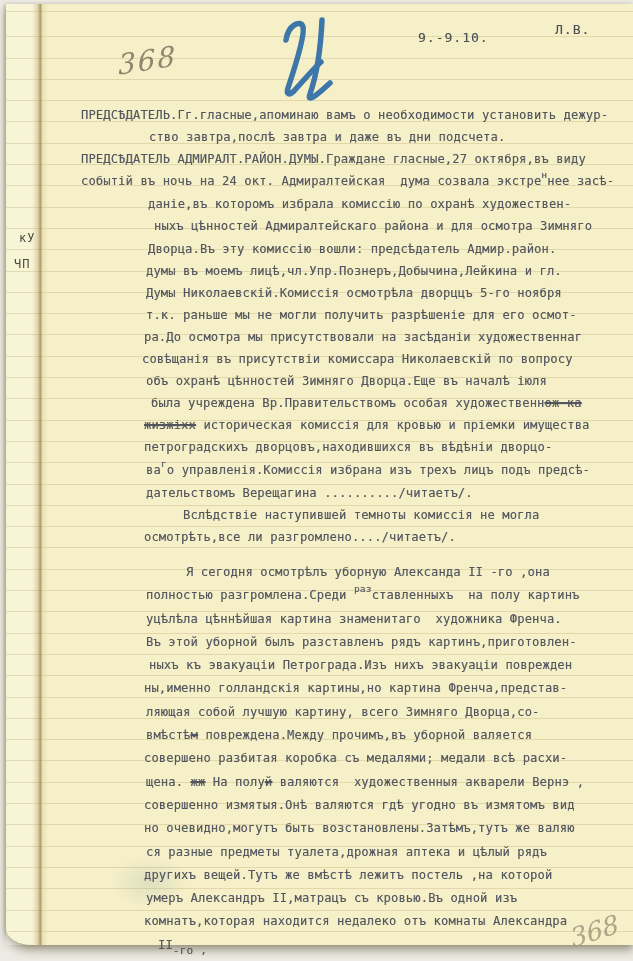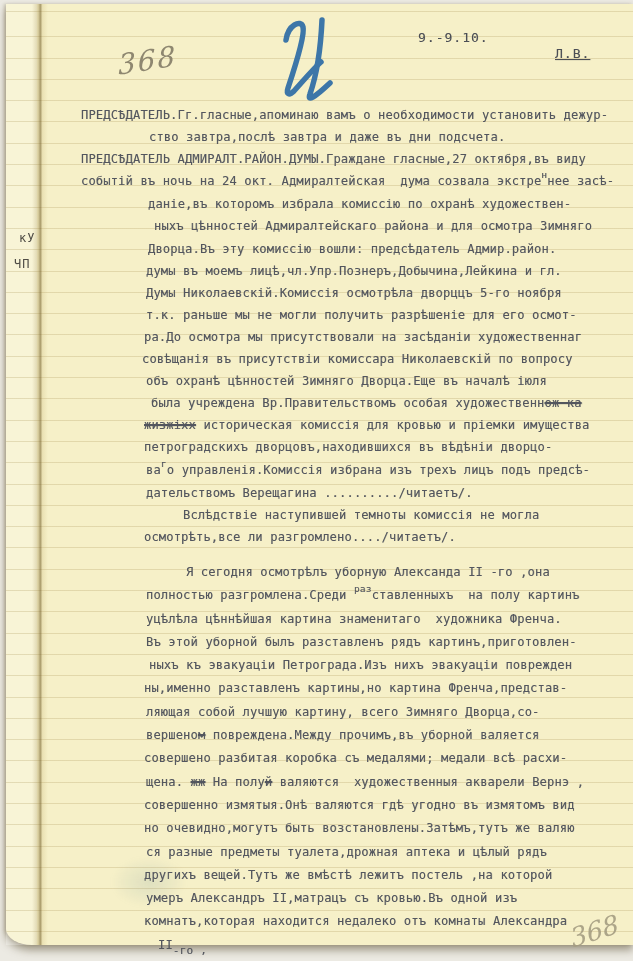--- a/index.html
+++ b/index.html
@@ -36,21 +36,21 @@
   .stain{
     position:absolute;left:104px;top:852px;width:78px;height:52px;
     background:radial-gradient(ellipse at center, rgba(98,138,148,.16), rgba(98,138,148,0) 70%);
     filter:blur(2px);border-radius:50%;
   }
   .typed{
     position:absolute;color:#4b4e55;font-size:13px;letter-spacing:1px;
     text-shadow:.3px .3px 0 rgba(75,78,85,.35);
   }
   .date{left:412px;top:26px;}
-  .initials{left:549px;top:42px;text-decoration:underline;}
+  .initials{left:549px;top:18px;}
   .hw{position:absolute;color:#8e8770;font-family:"DejaVu Serif",serif;font-style:italic;}
   .top368{left:112px;top:40px;font-size:28px;letter-spacing:2px;transform:rotate(-9deg) skewX(-8deg);}
   .bottom368{left:564px;top:912px;font-size:26px;color:#a59d82;opacity:.9;transform:rotate(-18deg) skewX(-6deg);}
   .flourish{position:absolute;left:252px;top:6px;}
   .mnote{position:absolute;color:#4f4c45;font-size:12px;letter-spacing:1px;}
   .m1{left:13px;top:227px;}
   .m2{left:8px;top:253px;}
   .text{position:absolute;left:69px;top:0;width:564px;}
   .section{position:absolute;left:0;width:100%;}
   .line{
@@ -107,23 +107,23 @@
         <div class="line" style="margin-left: 71px;"><span>дательствомъ Верещагина ........../читаетъ/.</span></div>
         <div class="line" style="margin-left: 108px;"><span>Вслѣдствіе наступившей темноты комиссія не могла</span></div>
         <div class="line" style="margin-left: 69px;"><span>осмотрѣть,все ли разгромлено..../читаетъ/.</span></div>
       </div>
       <div class="section" style="top: 557px; line-height: 23.3px;">
         <div class="line" style="margin-left: 111px;"><span>Я сегодня осмотрѣлъ уборную Александа II -го ,она</span></div>
         <div class="line" style="margin-left: 71px;"><span>полностью разгромлена.Среди </span><span class="sup">раз</span><span>ставленныхъ  на полу картинъ</span></div>
         <div class="line" style="margin-left: 71px;"><span>уцѣлѣла цѣннѣйшая картина знаменитаго  художника Френча.</span></div>
         <div class="line" style="margin-left: 71px;"><span>Въ этой уборной былъ разставленъ рядъ картинъ,приготовлен-</span></div>
         <div class="line" style="margin-left: 74px;"><span>ныхъ къ эвакуаціи Петрограда.Изъ нихъ эвакуаціи поврежден</span></div>
-        <div class="line" style="margin-left: 69px;"><span>ны,именно разставленъ картины,но картина Френча,представ-</span></div>
+        <div class="line" style="margin-left: 69px;"><span>ны,именно голландскія картины,но картина Френча,представ-</span></div>
         <div class="line" style="margin-left: 71px;"><span>ляющая собой лучшую картину, всего Зимняго Дворца,со-</span></div>
-        <div class="line" style="margin-left: 71px;"><span>вершено</span><span class="strike">м</span><span> повреждена.Между прочимъ,въ уборной валяется</span></div>
+        <div class="line" style="margin-left: 71px;"><span>вмѣстѣ</span><span class="strike">м</span><span> повреждена.Между прочимъ,въ уборной валяется</span></div>
         <div class="line" style="margin-left: 69px;"><span>совершено разбитая коробка съ медалями; медали всѣ расхи-</span></div>
         <div class="line" style="margin-left: 71px;"><span>щена. </span><span class="strike">жж</span><span> На полу</span><span class="strike">й</span><span> валяются  художественныя акварели Вернэ ,</span></div>
         <div class="line" style="margin-left: 69px;"><span>совершенно измятыя.Онѣ валяются гдѣ угодно въ измятомъ вид</span></div>
         <div class="line" style="margin-left: 69px;"><span>но очевидно,могутъ быть возстановлены.Затѣмъ,тутъ же валяю</span></div>
         <div class="line" style="margin-left: 71px;"><span>ся разные предметы туалета,дрожная аптека и цѣлый рядъ</span></div>
         <div class="line" style="margin-left: 69px;"><span>другихъ вещей.Тутъ же вмѣстѣ лежитъ постель ,на которой</span></div>
         <div class="line" style="margin-left: 71px;"><span>умеръ Александръ II,матрацъ съ кровью.Въ одной изъ</span></div>
         <div class="line" style="margin-left: 69px;"><span>комнатъ,которая находится недалеко отъ комнаты Александра</span></div>
         <div class="line" style="margin-left: 83px;"><span>II</span><span class="sub">-го ,</span></div>
       </div>

